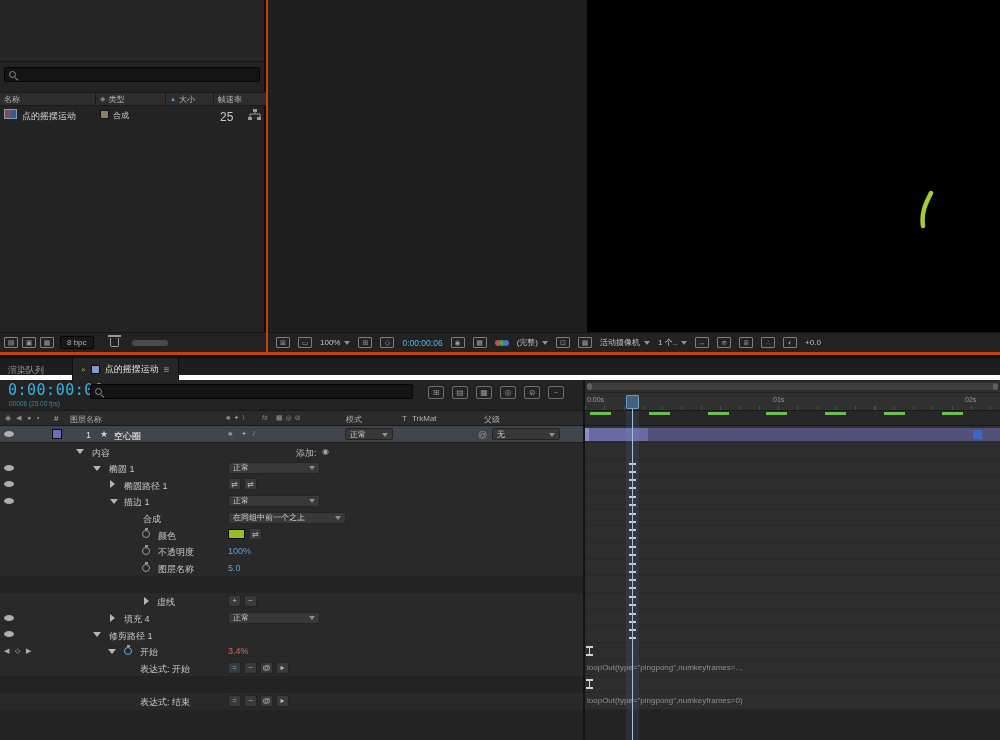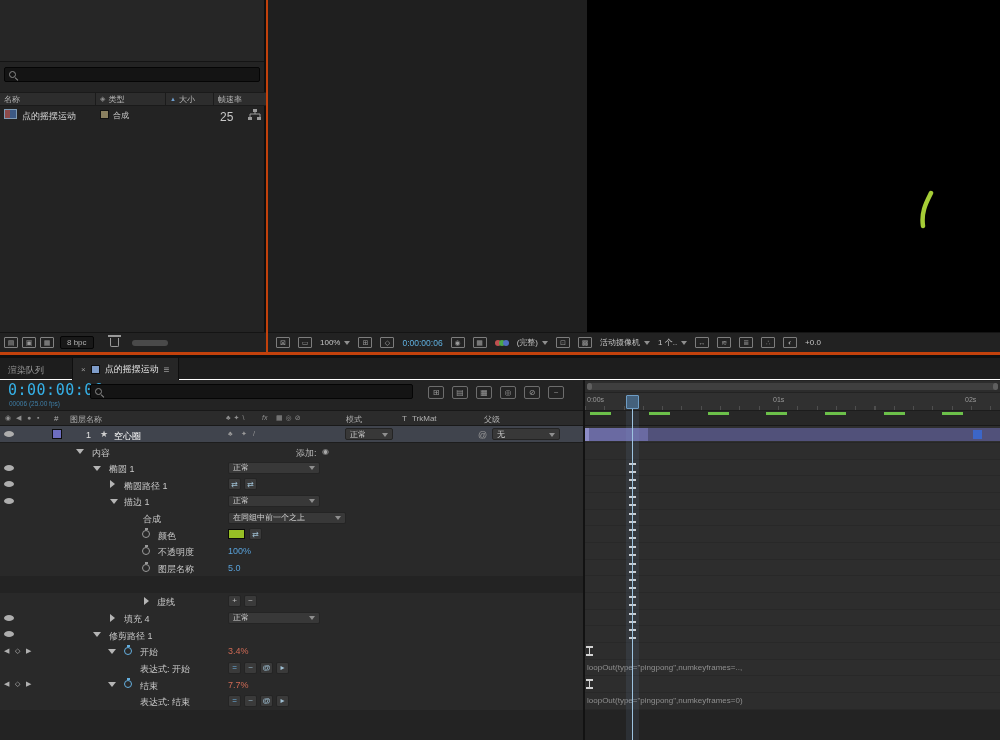--- a/index.html
+++ b/index.html
@@ -55,21 +55,21 @@
 #viewer{position:absolute;left:268px;top:0;width:732px;height:352px;background:#1f1f1f}
 .comp-black{position:absolute;left:319px;top:0;width:413px;height:332px;background:#000}
 .vtb{position:absolute;left:0;top:332px;width:732px;height:20px;background:#222;border-top:1px solid #141414;display:flex;align-items:center;gap:8px;padding:0 8px}
 .vtc{color:#5fb0e0;font-size:8.5px;flex:none}
 .rgb{display:flex;flex:none}
 .rgb i{width:6px;height:6px;border-radius:50%;display:block}
 .rgb i:nth-child(1){background:#c05050}.rgb i:nth-child(2){background:#4ba54b;margin-left:-2px}.rgb i:nth-child(3){background:#4f6fc0;margin-left:-2px}
 
 
 #timeline{position:absolute;left:0;top:355px;width:1000px;height:385px;background:#232323;border-top:3px solid #101010}
-.tl-tabs{position:absolute;left:0;top:0;width:1000px;height:22px;background:#1d1d1d;border-bottom:1px solid #ffffff}
+.tl-tabs{position:absolute;left:0;top:0;width:1000px;height:22px;background:#1d1d1d;border-bottom:5px solid #ffffff}
 .tab-rq{position:absolute;left:8px;top:6px;color:#9a9a9a;font-size:9px}
 .tab-active{position:absolute;left:72px;top:0;height:22px;padding:0 8px;background:#262626;border-left:1px solid #0f0f0f;border-right:1px solid #0f0f0f;display:flex;align-items:center;gap:5px;color:#e4e4e4;font-size:9px}
 .tab-chip{width:9px;height:9px;background:#7e9cc9;border:1px solid #0d0d0d;flex:none}
 .tab-x{color:#9a9a9a;font-size:8px}
 .tab-menu{color:#9a9a9a;font-size:10px}
 .tlc{position:absolute;left:0;top:22px;width:1000px;height:31px;border-bottom:1px solid #181818}
 .big-tc{position:absolute;left:8px;top:1px;font-family:"DejaVu Sans Mono",monospace;font-size:15px;color:#35b1e8;letter-spacing:.5px}
 .tc-info{position:absolute;left:9px;top:20px;font-size:6.5px;color:#3f7ea6}
 .tl-search{position:absolute;left:90px;top:4px;width:323px;height:15px;background:#141414;border:1px solid #050505;border-radius:2px;display:flex;align-items:center;padding:0 4px;gap:4px}
 .tl-search input{flex:1;background:transparent;border:none;outline:none;color:#ccc;font-size:9px}
@@ -474,29 +474,20 @@
           <span class="btn" style="left:244px">~</span>
           <span class="btn" style="left:260px">@</span>
           <span class="btn" style="left:276px">▸</span>
         </div>
         <div class="rr">
             <span class="expr">loopOut(type="pingpong",numkeyframes=..,</span>
           </div>
       </div>
 
       <div class="prow">
-        <div class="rl">
-          <span class="knav" style="left:4px">◀</span>
-          <span class="knav" style="left:15px">◇</span>
-          <span class="knav" style="left:26px">▶</span>
-          <span class="tw-o" style="left:108px"></span>
-          <span class="sw anim" style="left:124px"></span>
-          <span class="pl" style="left:140px">结束</span>
-          <span class="val red" style="left:228px">7.7%</span>
-        </div>
         <div class="rr">
             <span class="kf" style="left:1px"></span>
           </div>
       </div>
 
       <div class="prow">
         <div class="rl">
           <span class="pl" style="left:140px">表达式: 结束</span>
           <span class="btn" style="left:228px;color:#6fb7e8">=</span>
           <span class="btn" style="left:244px">~</span>

